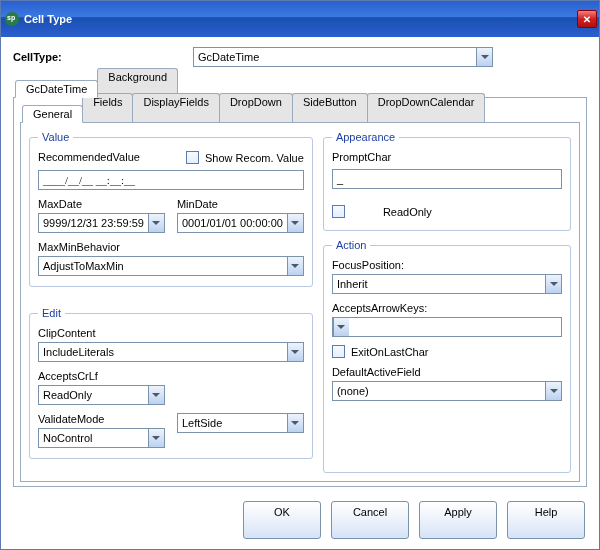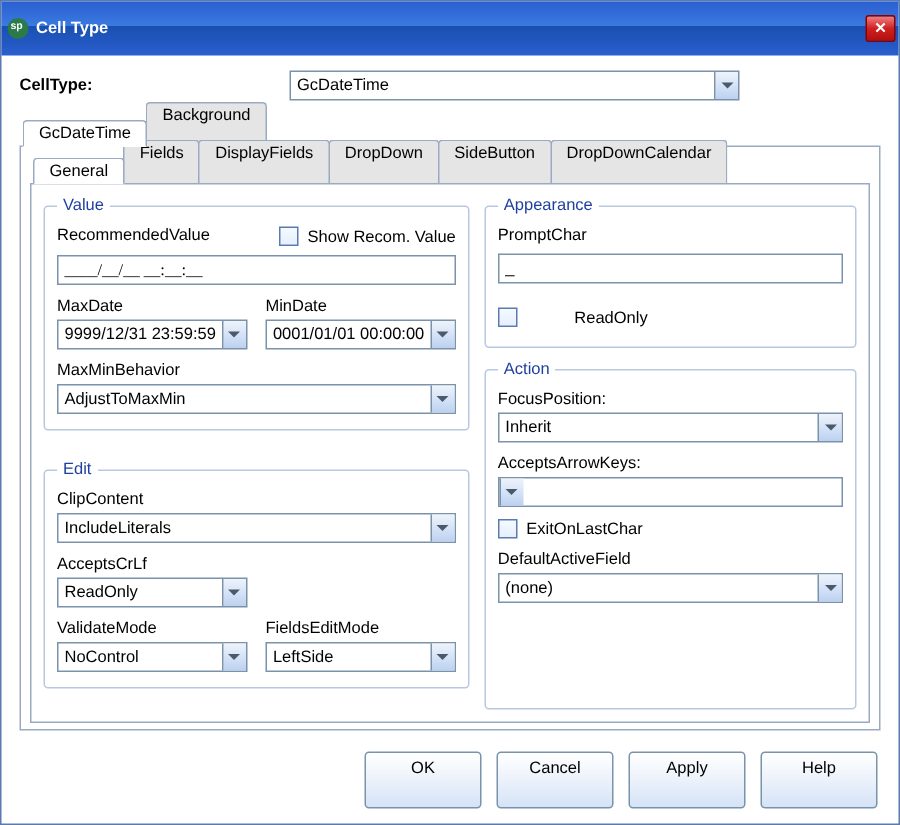--- a/index.html
+++ b/index.html
@@ -328,21 +328,20 @@
 
                   <div class="row2">
                     <div>
                       <span class="field-label">ValidateMode</span>
                       <div class="combo full-combo">
                         <span class="combo-text">NoControl</span>
                         <span class="combo-btn"></span>
                       </div>
                     </div>
                     <div>
-                      <span class="field-label">FieldsEditMode</span>
                       <div class="combo full-combo">
                         <span class="combo-text">LeftSide</span>
                         <span class="combo-btn"></span>
                       </div>
                     </div>
                   </div>
                 </div>
               </fieldset>
 
             </div>

